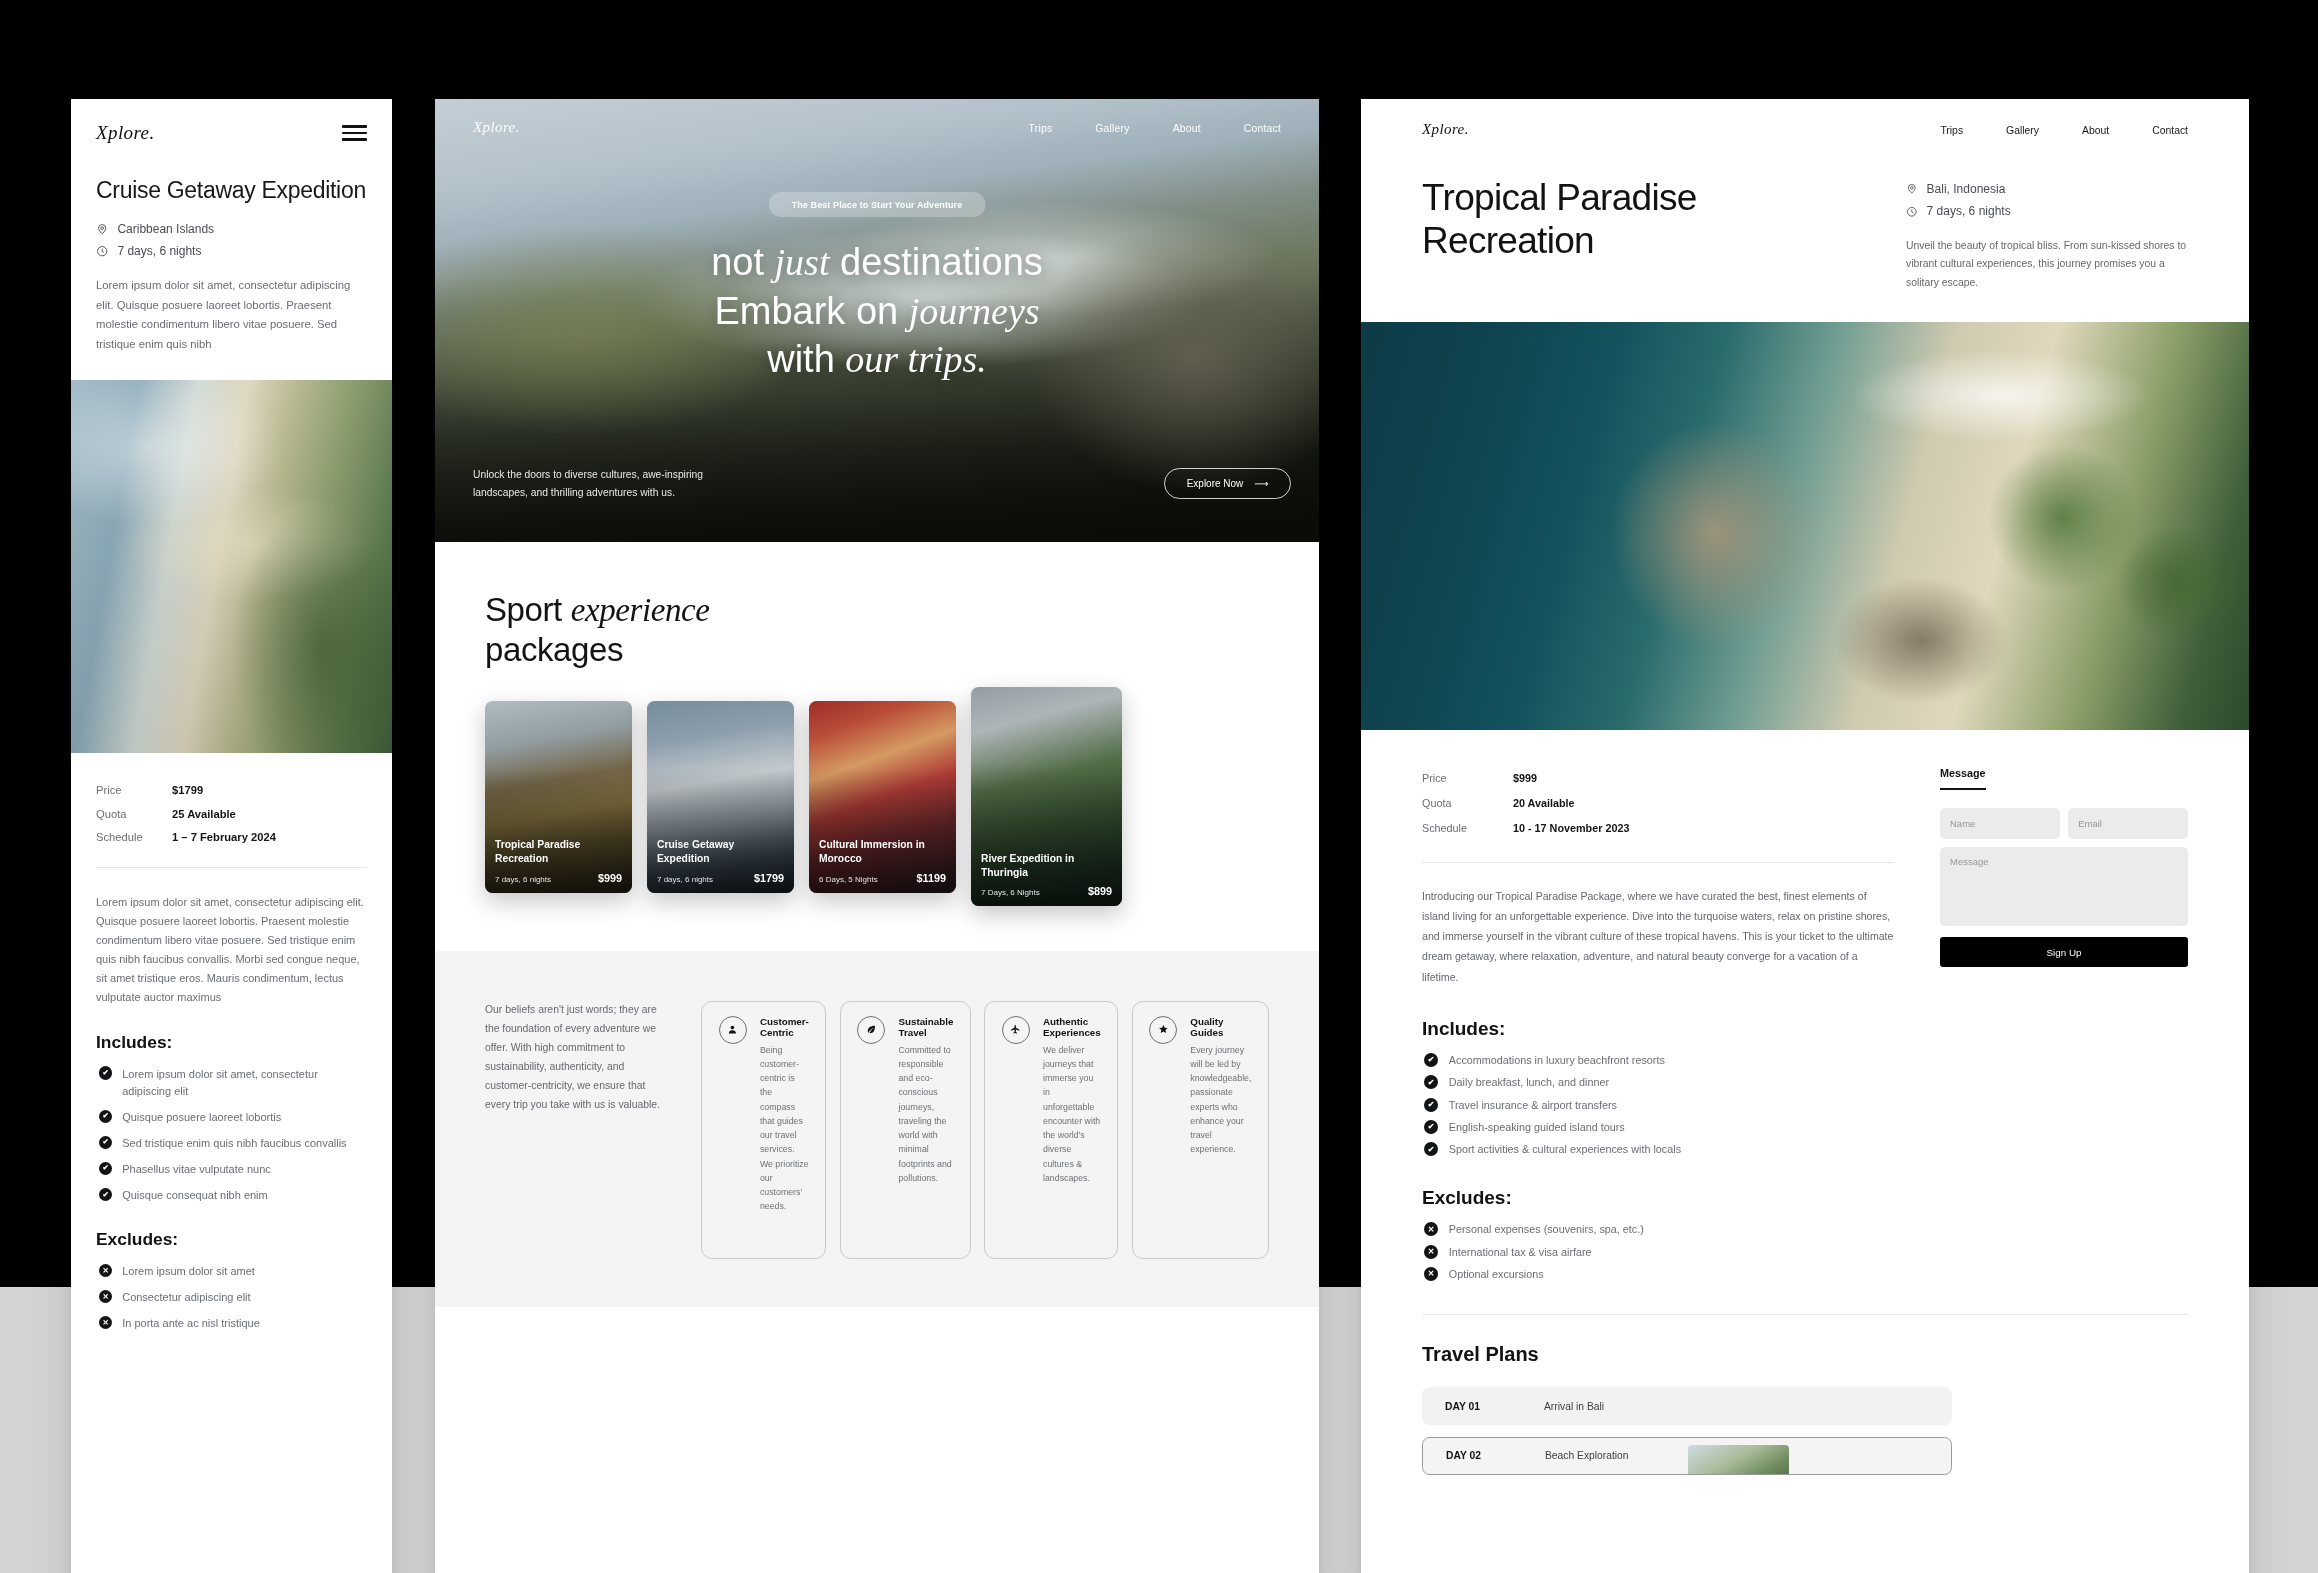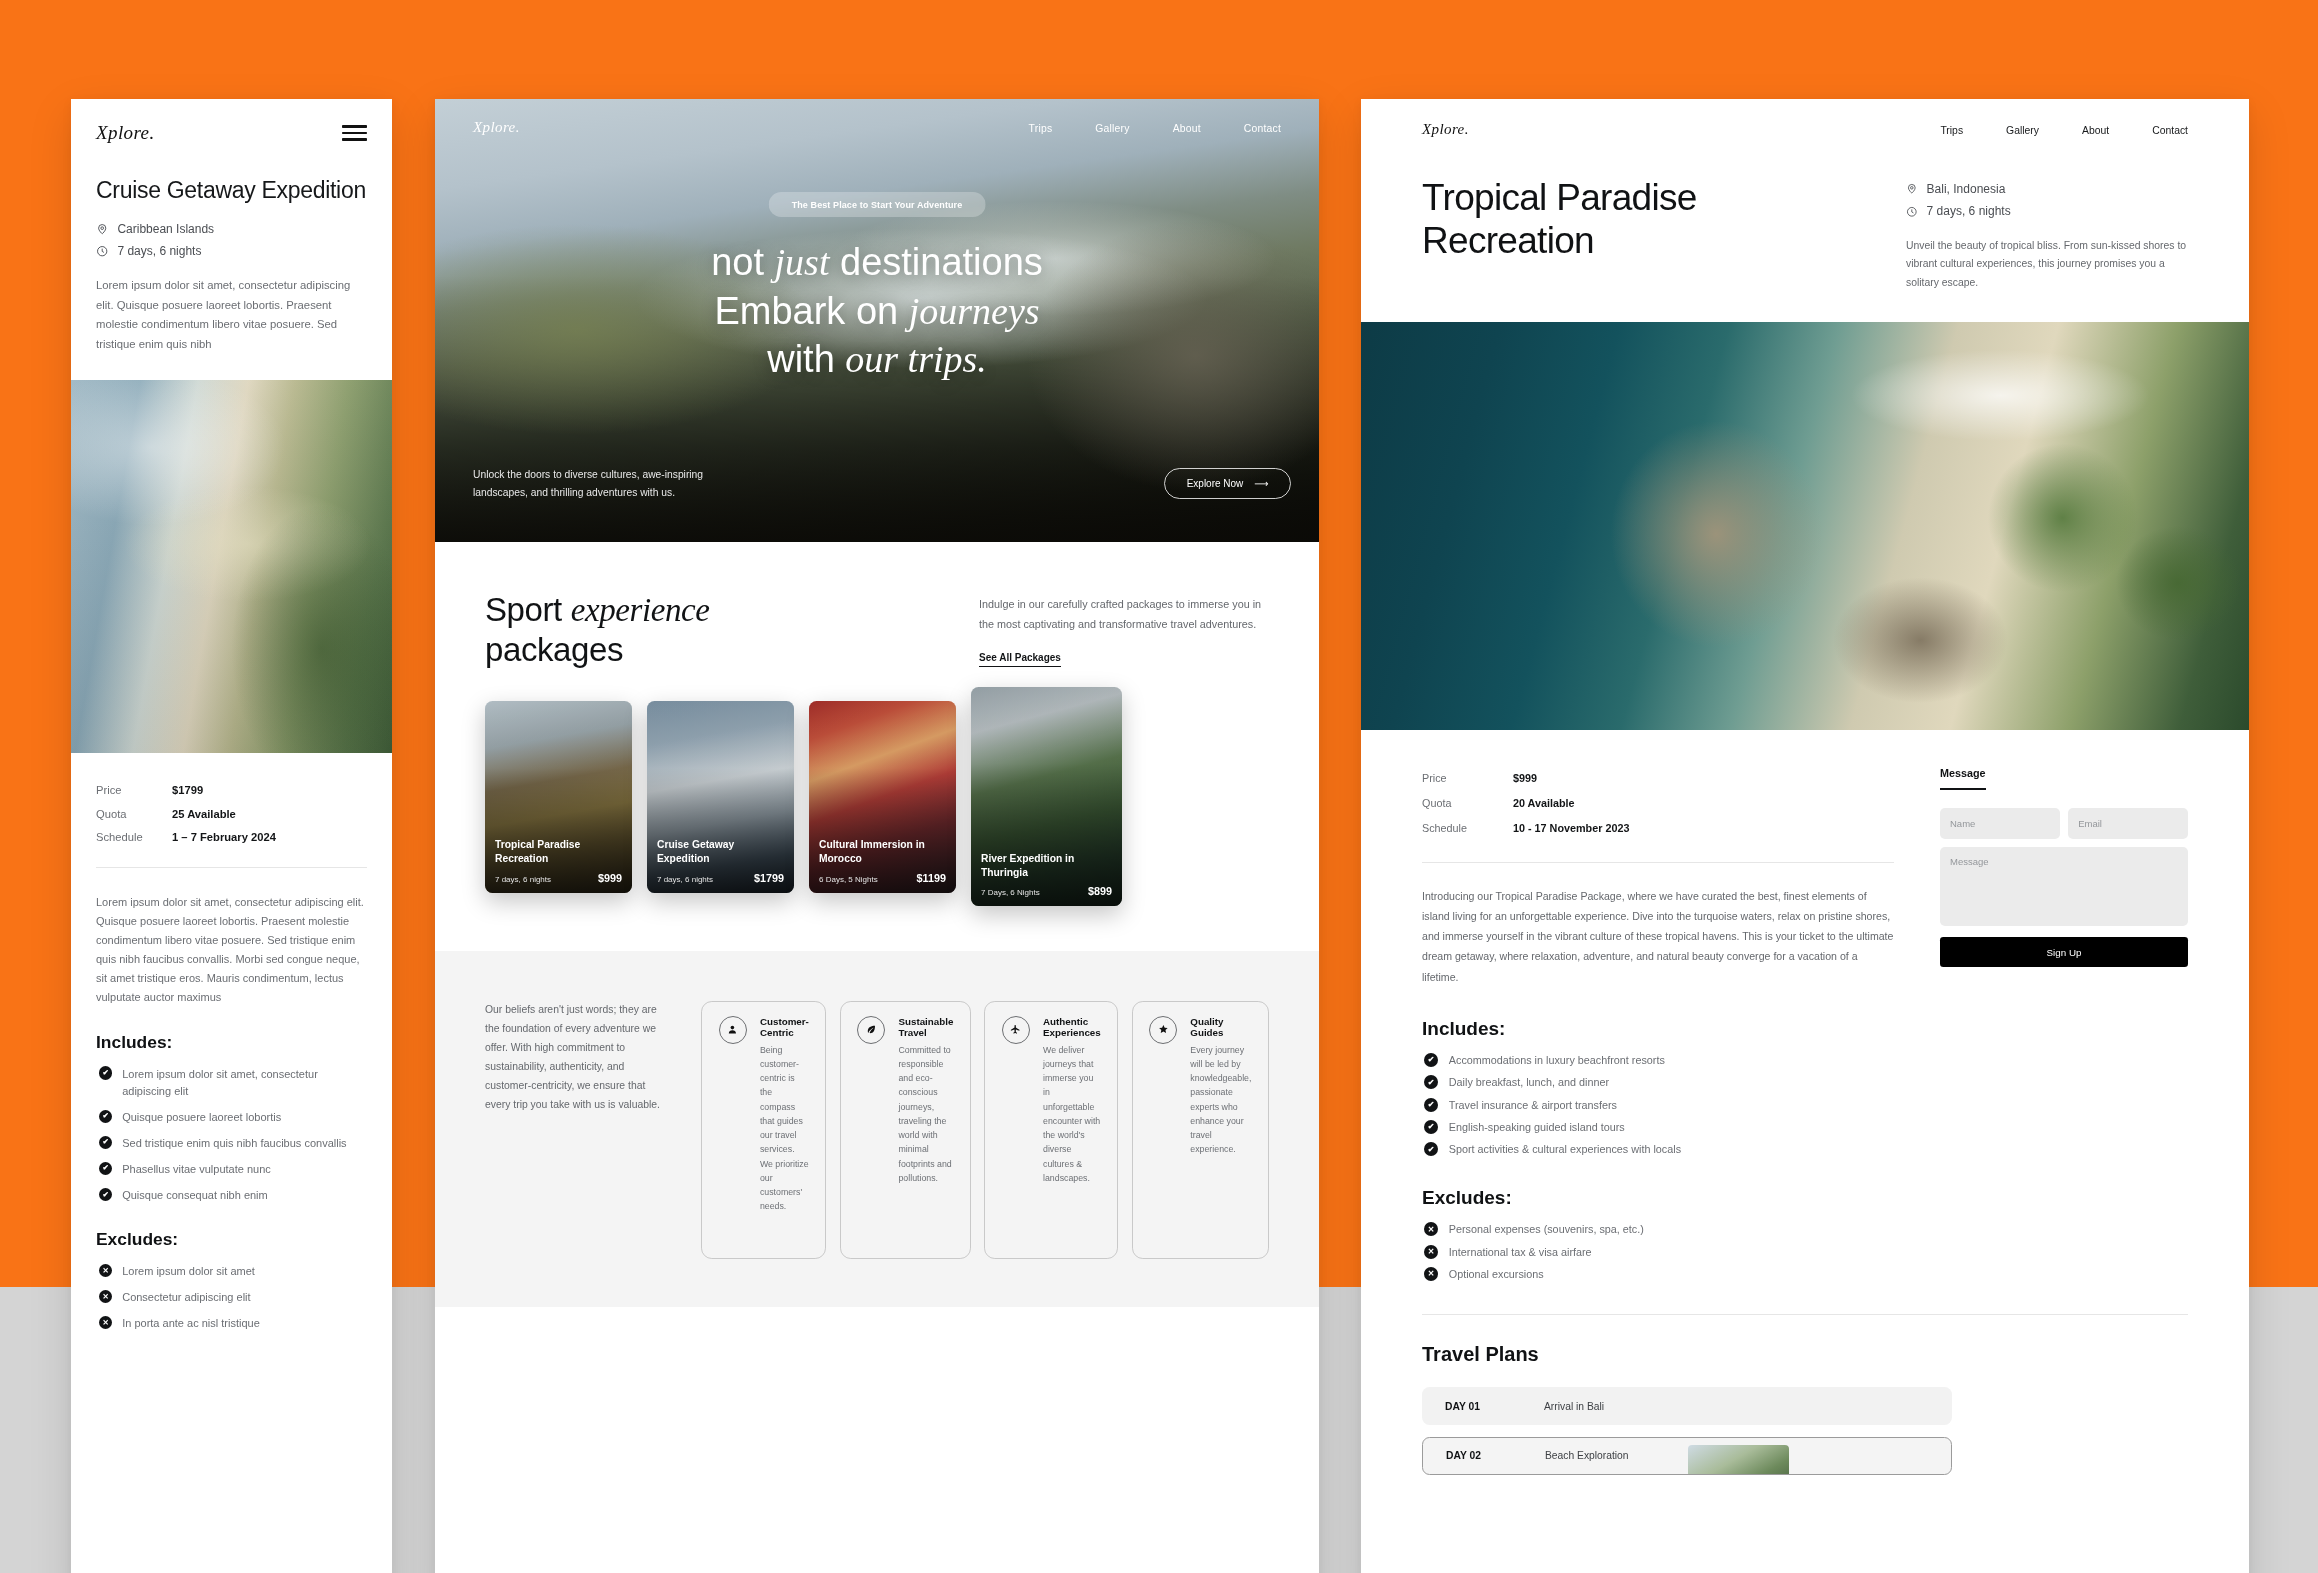--- a/index.html
+++ b/index.html
@@ -2,21 +2,21 @@
 <html style="font-size:13.2px"><head>
 <meta charset="utf-8">
 <style>
   * { box-sizing: border-box; margin: 0; padding: 0; }
   html, body {
     width: 2319px; height: 1573px;
     background: #d4d4d4;
     font-family: "Liberation Sans", sans-serif;
     overflow: hidden;
   }
-  .stage { position: relative; width: 2319px; height: 1287px; background:#f97316; }
+  .stage { position: relative; width: 2319px; height: 1287px; background:#000000; }
 
   
   .serif-logo {
     font-family: "Liberation Serif", serif;
     font-style: italic;
     font-weight: 400;
     letter-spacing: 0.4px;
   }
   .shadow { box-shadow: 0 15px 41px rgba(0,0,0,.13), 0 2.5px 10px rgba(0,0,0,.06); }
 
@@ -377,24 +377,20 @@
           </button>
         </div>
       </div>
     </div>
 
     <div class="pkg-sec">
       <h2 class="pkg-title">
         <span>Sport </span><em>experience</em><br>
         <span>packages</span>
       </h2>
-      <div class="pkg-right">
-        <p>Indulge in our carefully crafted packages to immerse you in the most captivating and transformative travel adventures.</p>
-        <a class="see-all" href="#">See All Packages</a>
-      </div>
     </div>
 
     <div class="cards">
       <div class="pcard">
         <div class="pimg" style="background:linear-gradient(170deg,#b9c6cd 0%,#9aa6ab 22%,#7a6b4c 42%,#8c7a44 58%,#6b5c33 74%,#3d3520 100%)"></div>
         <div class="pshade"></div>
         <div class="pbody">
           <div class="pname">Tropical Paradise Recreation</div>
           <div class="prow">
               <span class="pdur">7 days, 6 nights</span>

